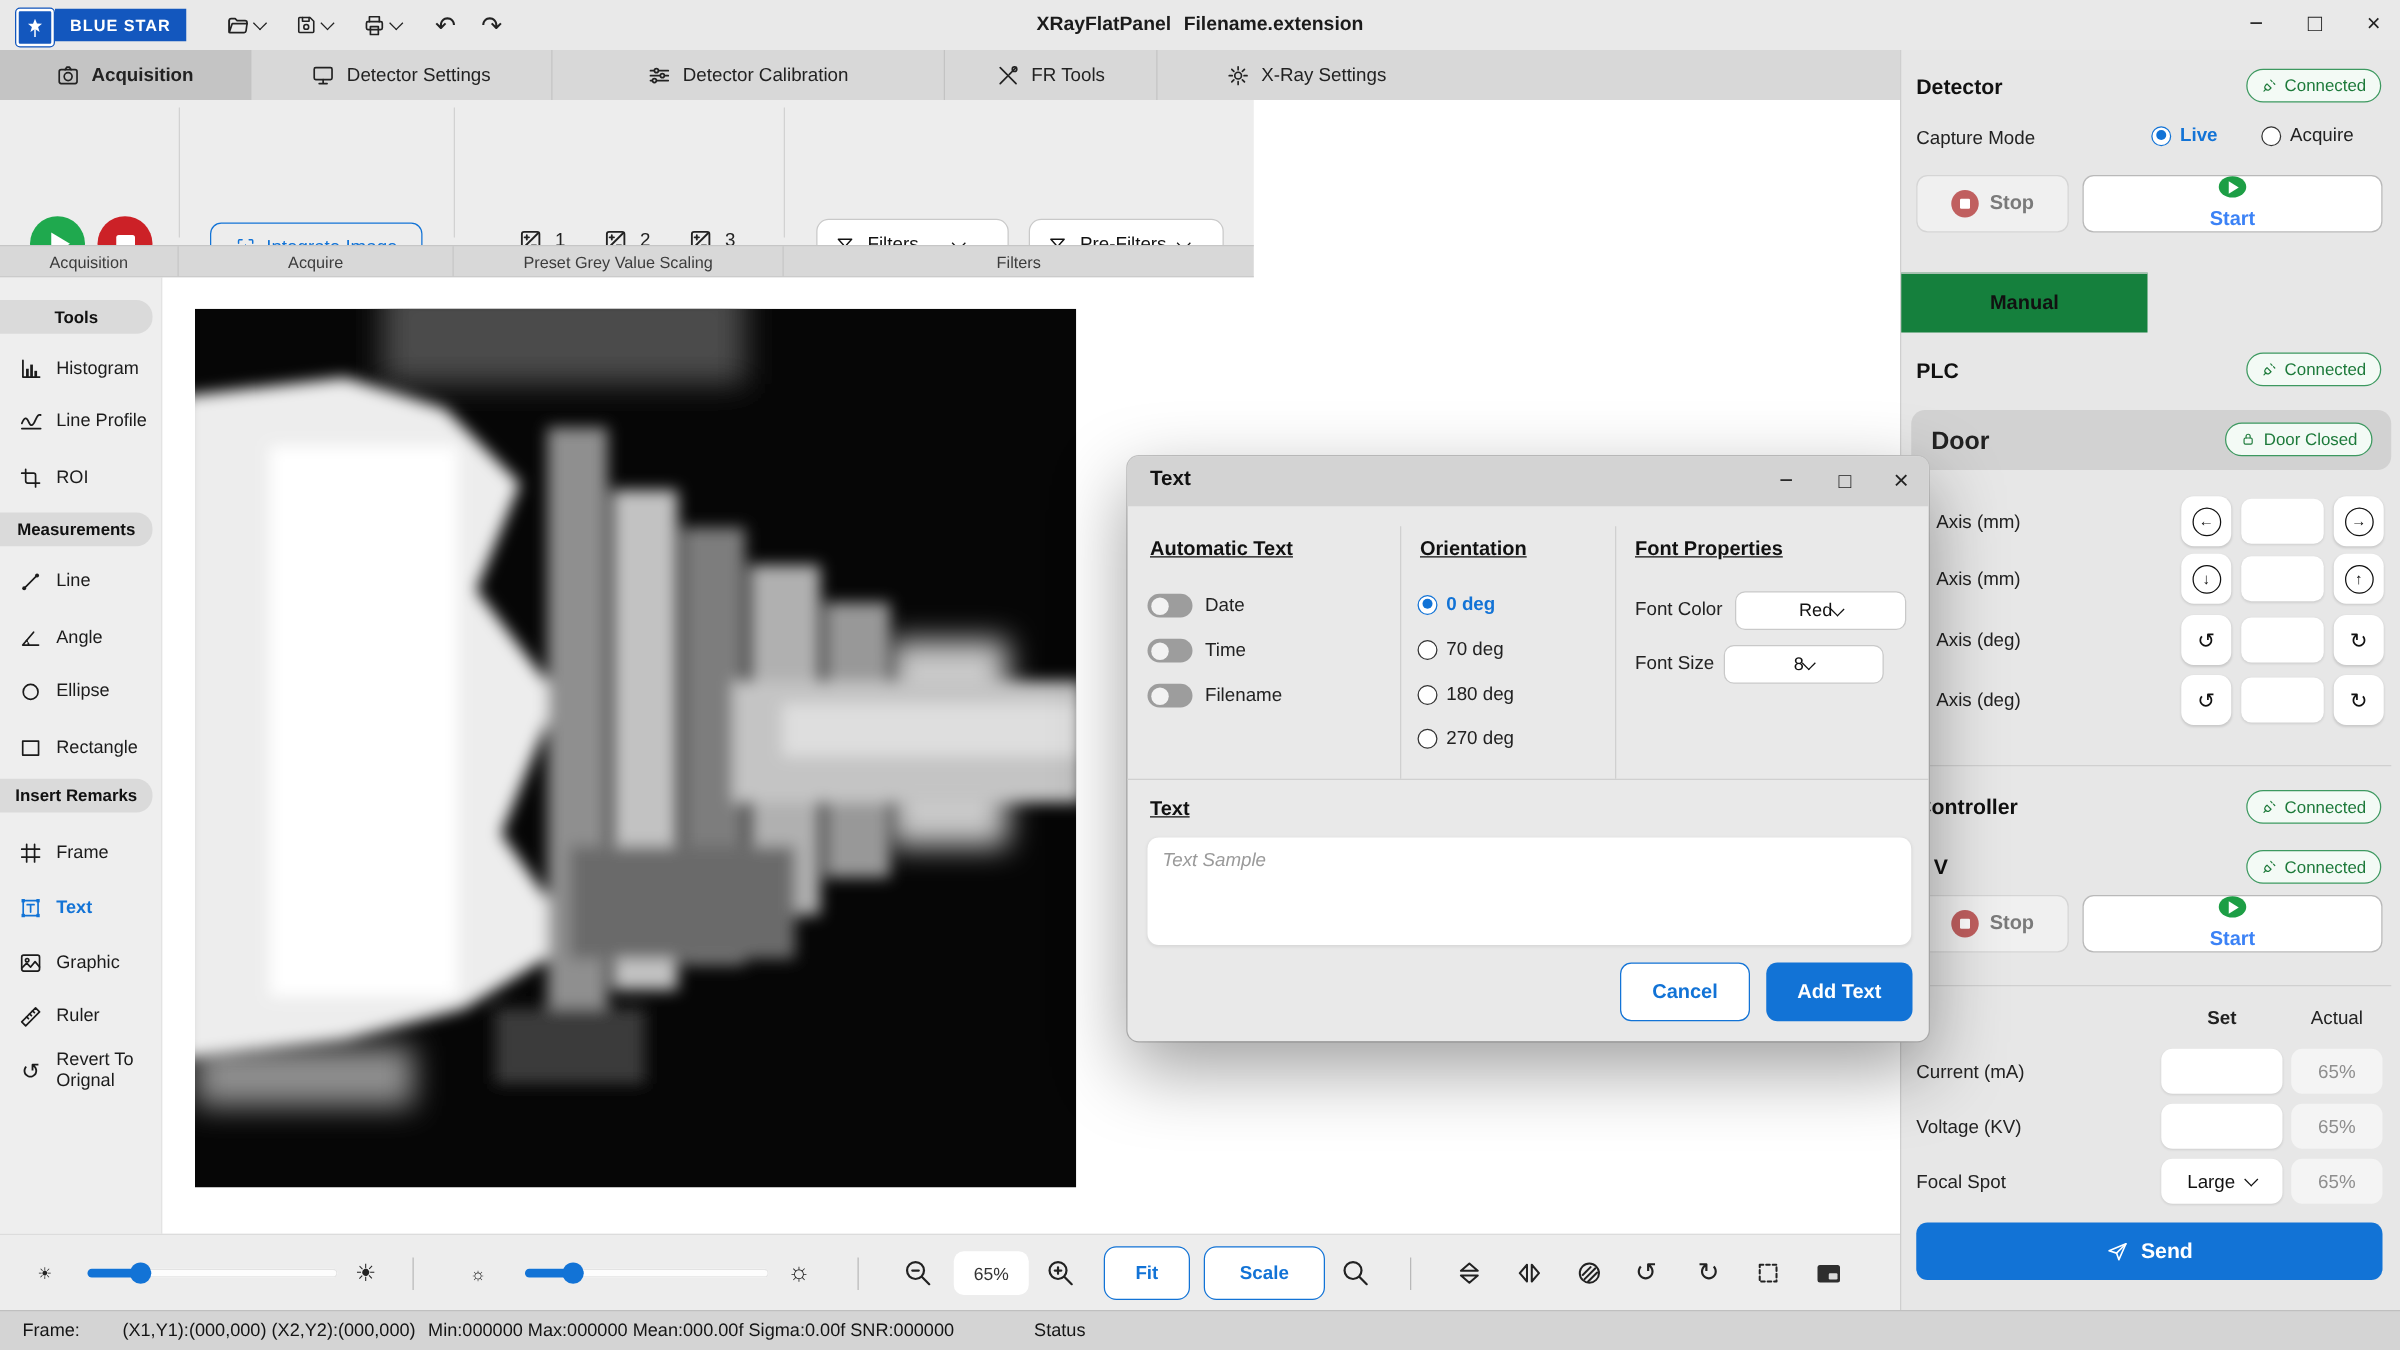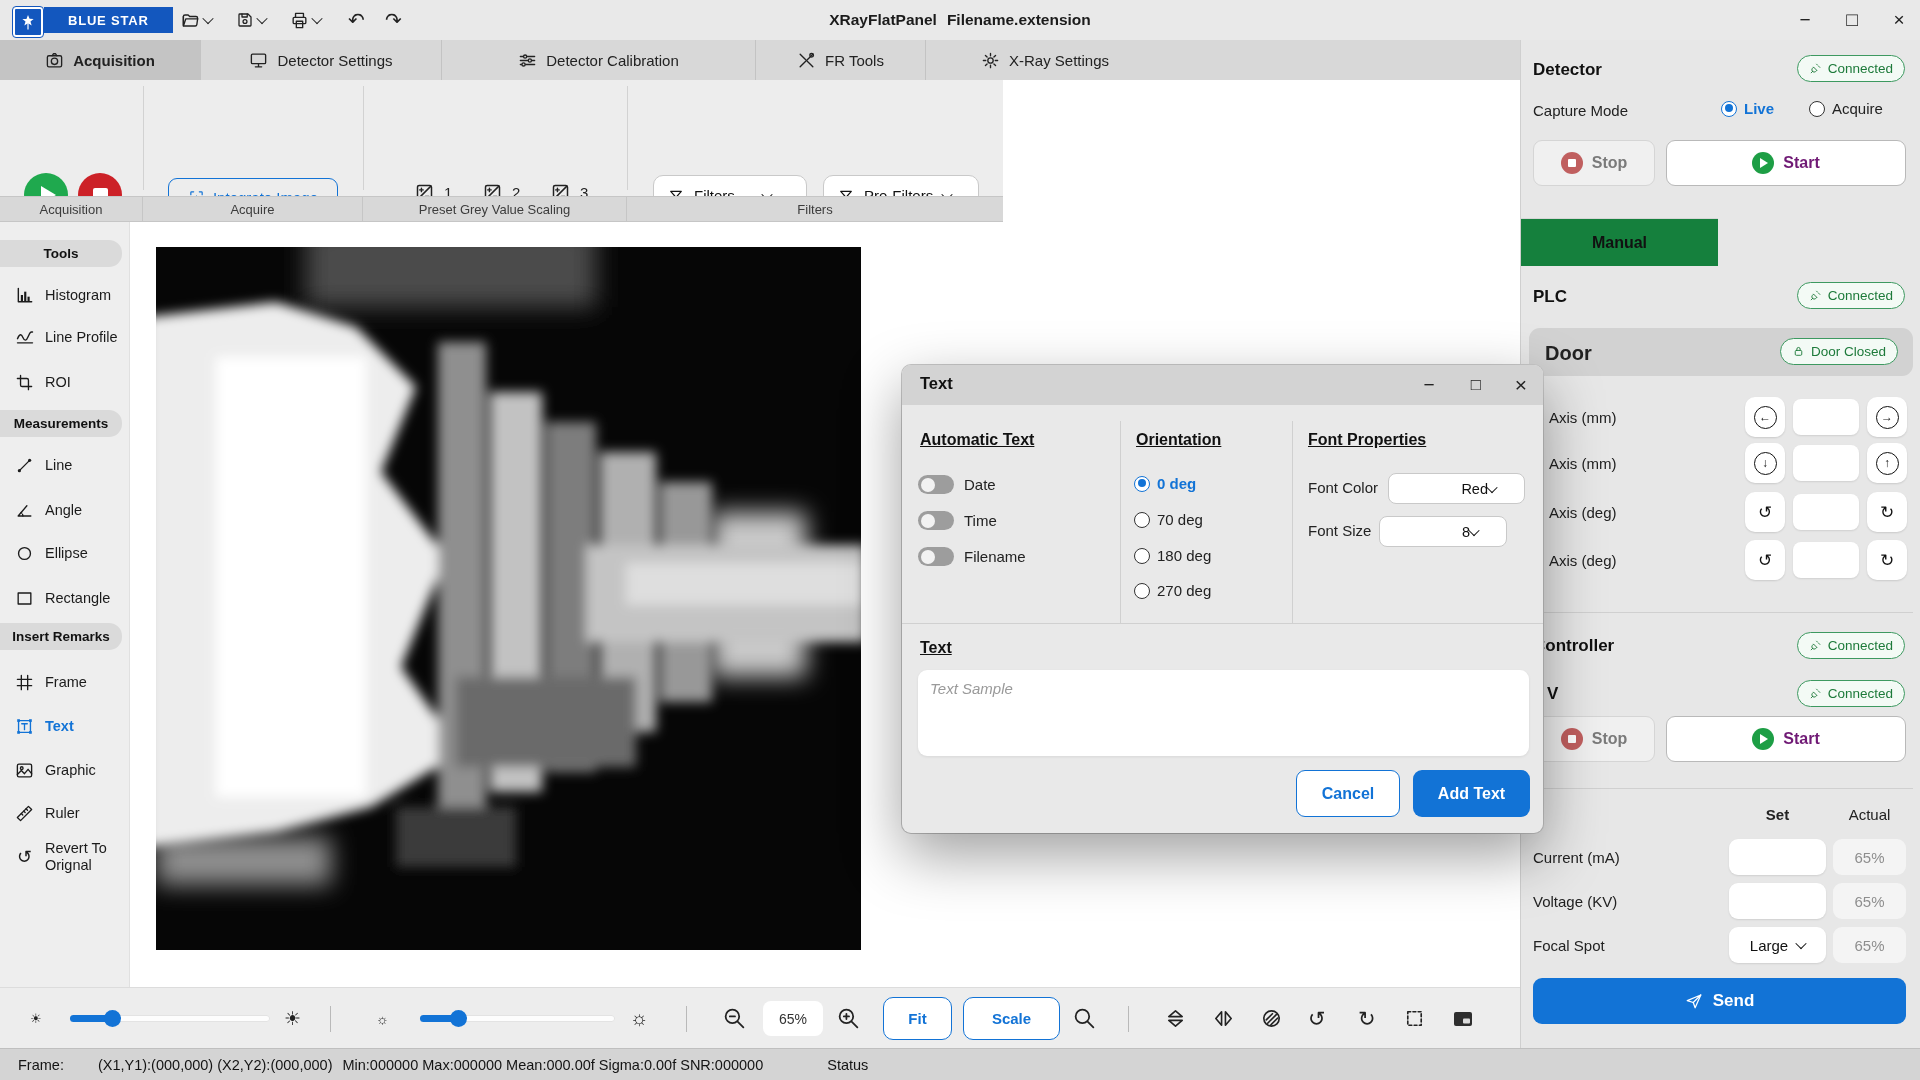--- a/index.html
+++ b/index.html
@@ -6,21 +6,21 @@
   .app{position:relative;width:1920px;height:1080px;background:#fff;overflow:hidden;
        font-family:"Liberation Sans",sans-serif;color:#1b1b1b;-webkit-font-smoothing:antialiased;}
   .abs{position:absolute;}
   .ic{fill:none;stroke:currentColor;stroke-width:1.7;stroke-linecap:round;stroke-linejoin:round;}
   .chev{display:inline-block;width:7px;height:7px;border-right:1.8px solid currentColor;border-bottom:1.8px solid currentColor;transform:rotate(45deg) translate(-1px,-1px);}
   .chev.up{transform:rotate(-135deg);}
 
   
   .titlebar{left:0;top:0;width:1920px;height:40px;background:#e9e9e9;border-bottom:1px solid #d2d2d2;}
   .logo-badge{left:13px;top:7px;width:26px;height:26px;background:#1357be;border:2px solid #fff;outline:1px solid #1357be;border-radius:3px;display:flex;align-items:center;justify-content:center;}
-  .logo-text{left:44px;top:7px;height:26px;background:#1357be;color:#fff;font-weight:bold;font-size:13px;letter-spacing:.8px;display:flex;align-items:center;padding:0 24px;}
+  .logo-text{left:44px;top:7px;height:26px;background:#1357be;color:#fff;font-weight:bold;font-size:13px;letter-spacing:.8px;display:flex;align-items:center;padding:0 12px;}
   .tb-ic{top:0;height:40px;display:flex;align-items:center;gap:4px;color:#222;cursor:pointer;}
   .apptitle{left:0;top:0;width:1920px;height:40px;display:flex;align-items:center;justify-content:center;gap:10px;font-weight:bold;font-size:15.5px;pointer-events:none;}
   .winbtn{top:0;height:40px;width:40px;display:flex;align-items:center;justify-content:center;font-size:19px;color:#222;cursor:pointer;}
 
   
   .tabbar{left:0;top:40px;width:1520px;height:40px;background:#d8d8d8;display:flex;}
   .tab{height:40px;display:flex;align-items:center;justify-content:center;gap:9px;font-size:15px;color:#222;border-right:1px solid #c3c3c3;box-sizing:border-box;cursor:pointer;}
   .tab.active{background:#c4c4c4;font-weight:bold;}
 
   
@@ -72,21 +72,21 @@
   .rp-title{position:absolute;font-size:17px;font-weight:bold;color:#111;}
   .pill{position:absolute;height:27px;border:1.5px solid #3d9960;border-radius:15px;background:#f3faf5;color:#1d7a3a;font-size:13.5px;display:inline-flex;align-items:center;gap:6px;padding:0 11px;box-sizing:border-box;}
   .rp-label{position:absolute;font-size:15px;color:#222;}
   .radio{display:inline-flex;align-items:center;gap:7px;font-size:15px;color:#222;cursor:pointer;}
   .rdot{width:16px;height:16px;border:1.6px solid #333;border-radius:50%;box-sizing:border-box;position:relative;background:#fff;}
   .radio.sel .rdot{border-color:#1273d6;}
   .radio.sel .rdot::after{content:"";position:absolute;left:2.5px;top:2.5px;width:8px;height:8px;border-radius:50%;background:#1273d6;}
   .radio.sel{color:#1273d6;font-weight:bold;}
   .bigbtn{position:absolute;height:46px;border-radius:9px;display:flex;align-items:center;justify-content:center;gap:9px;font-size:16px;font-weight:bold;cursor:pointer;box-sizing:border-box;}
   .bigbtn.stop{background:#f0f0f0;border:1px solid #d5d5d5;color:#7a7a7a;}
-  .bigbtn.start{background:#fff;border:1px solid #b9b9b9;color:#701a75;}
+  .bigbtn.start{background:#fff;border:1px solid #b9b9b9;color:#3b82f6;flex-direction:column;}
   .dotic{width:22px;height:22px;border-radius:50%;display:flex;align-items:center;justify-content:center;}
   .dotic.red{background:#c05f5f;}
   .dotic.red .sq{width:8px;height:8px;background:#fff;border-radius:1px;}
   .dotic.green{background:#1d9e45;}
   .dotic.green .tri{width:0;height:0;border-left:8px solid #fff;border-top:5px solid transparent;border-bottom:5px solid transparent;margin-left:2px;}
   .rtab{position:absolute;height:48px;display:flex;align-items:center;justify-content:center;font-size:16px;cursor:pointer;box-sizing:border-box;}
   .doorband{position:absolute;left:8px;width:384px;height:48px;background:#d2d2d2;border-radius:11px;}
   .axisbtn{position:absolute;width:40px;height:40px;background:#fff;border-radius:10px;box-shadow:0 1px 2px rgba(0,0,0,.13);display:flex;align-items:center;justify-content:center;cursor:pointer;font-size:17px;color:#111;}
   .circ{width:21px;height:21px;border:1.6px solid #111;border-radius:50%;display:flex;align-items:center;justify-content:center;font-size:12px;line-height:1;}
   .axisinput{position:absolute;width:66px;height:36px;background:#fff;border-radius:8px;border:none;box-shadow:0 1px 2px rgba(0,0,0,.10);box-sizing:border-box;padding:0 8px;font-size:14px;}
@@ -100,21 +100,21 @@
   .dialog{left:902px;top:365px;width:641px;height:468px;background:#e9e9e9;border-radius:9px;box-shadow:0 22px 60px rgba(0,0,0,.38),0 0 0 1px #c9c9c9;z-index:50;}
   .dlg-title{position:absolute;left:0;top:0;width:641px;height:40px;background:#d3d3d3;border-radius:9px 9px 0 0;}
   .dlg-title .t{position:absolute;left:18px;top:9px;font-size:16.5px;font-weight:bold;color:#111;}
   .dlg-wbtn{position:absolute;top:0;width:44px;height:40px;display:flex;align-items:center;justify-content:center;font-size:17px;color:#222;cursor:pointer;}
   .dlg-h{position:absolute;font-size:16px;font-weight:bold;color:#111;text-decoration:underline;}
   .dlg-vdiv{position:absolute;top:56px;width:1px;height:202px;background:#d0d0d0;}
   .toggle{position:absolute;width:36px;height:19px;background:#9d9d9d;border-radius:10px;cursor:pointer;}
   .toggle::after{content:"";position:absolute;left:2.5px;top:2.5px;width:14px;height:14px;background:#f2f2f2;border-radius:50%;}
   .dlg-lbl{position:absolute;font-size:15px;color:#222;}
   .dlg-radio{position:absolute;}
-  .fontsel{position:absolute;height:31px;background:#fff;border:1px solid #c9c9c9;border-radius:8px;display:flex;align-items:center;justify-content:flex-end;padding:0 28px;box-sizing:border-box;font-size:14.5px;color:#111;cursor:pointer;}
+  .fontsel{position:absolute;height:31px;background:#fff;border:1px solid #c9c9c9;border-radius:8px;display:flex;align-items:center;justify-content:center;padding:0 28px;box-sizing:border-box;font-size:14.5px;color:#111;cursor:pointer;}
   .dlg-hr{position:absolute;left:0;top:258px;width:641px;height:1px;background:#d0d0d0;}
   .dlg-textarea{position:absolute;left:16px;top:305px;width:611px;height:86px;background:#fff;border:none;border-radius:9px;box-sizing:border-box;padding:10px 12px;font-size:15px;font-family:"Liberation Sans",sans-serif;resize:none;box-shadow:0 1px 3px rgba(0,0,0,.08);}
   .dlg-textarea::placeholder{color:#9a9a9a;font-style:italic;}
   .dlg-btn{position:absolute;top:405px;height:47px;border-radius:9px;font-size:16px;font-weight:bold;display:flex;align-items:center;justify-content:center;cursor:pointer;box-sizing:border-box;}
   .dlg-btn.cancel{left:394px;width:104px;background:#fff;border:1.5px solid #1273d6;color:#1273d6;}
   .dlg-btn.add{left:511px;width:117px;background:#1273d6;border:none;color:#fff;}
 </style>
 </head>
 <body>
 

